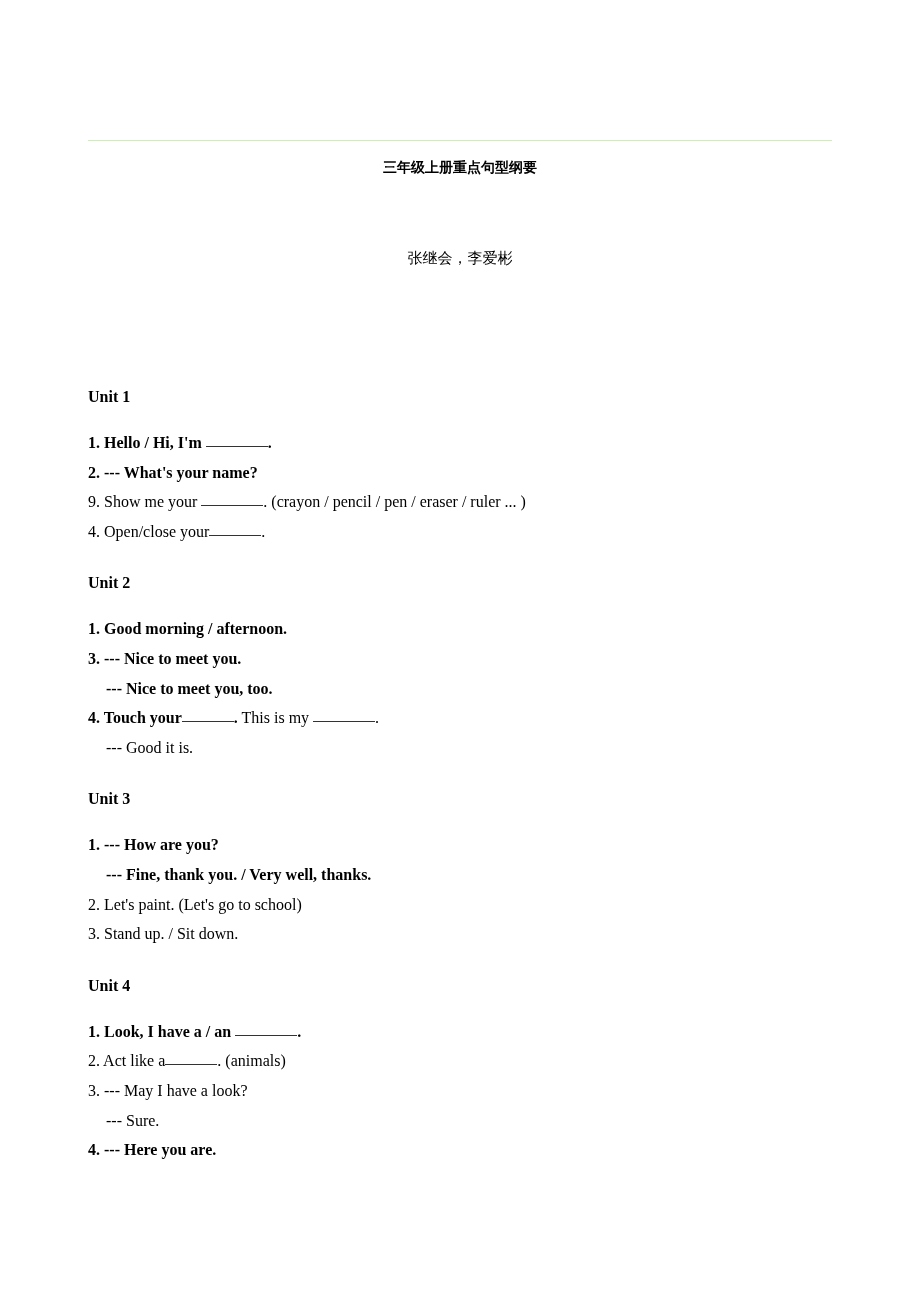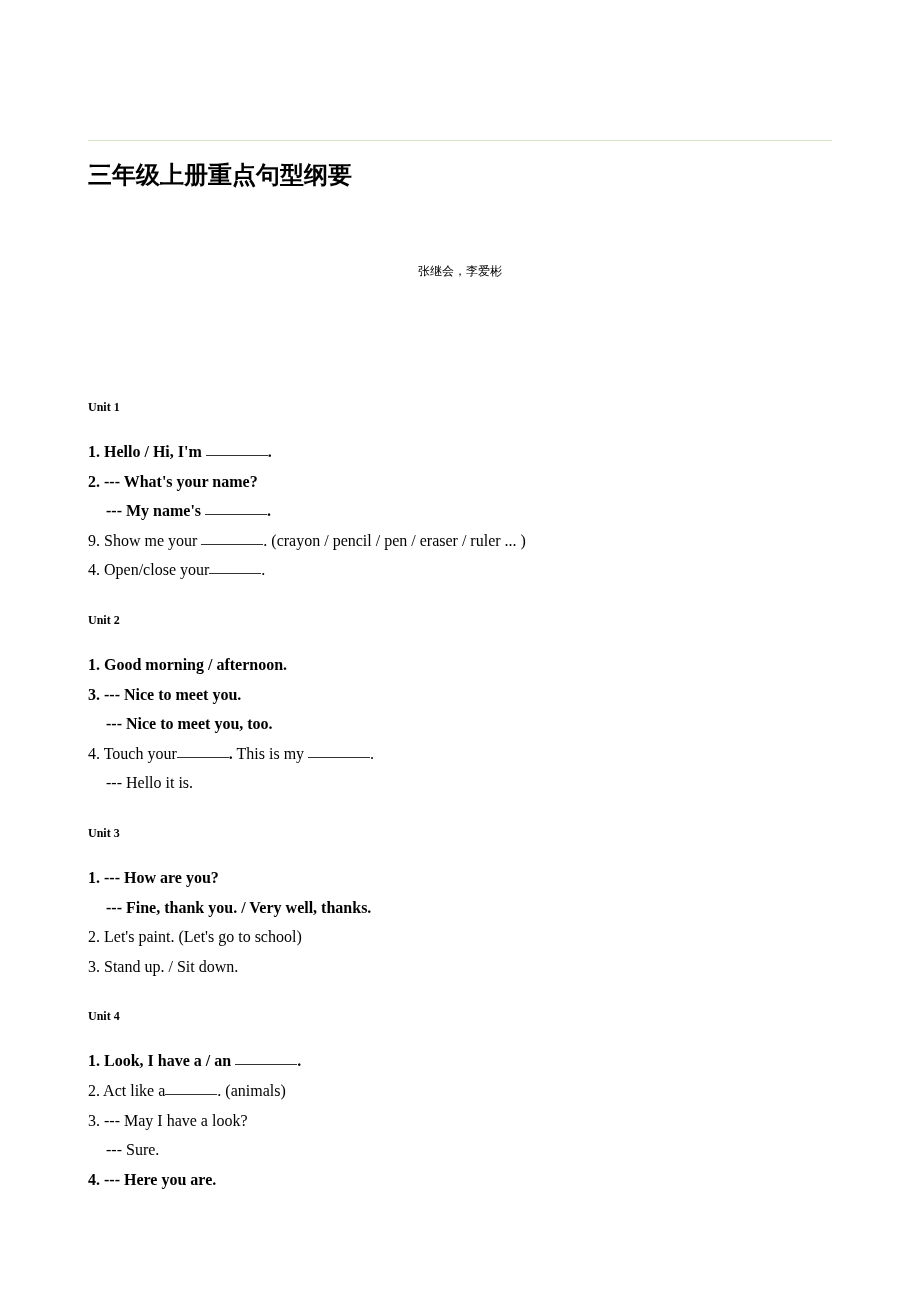--- a/index.html
+++ b/index.html
@@ -11,33 +11,33 @@
       color: #000;
     }
     .page {
       padding: 140px 88px 60px 88px;
     }
     .divider {
       border-top: 1px solid #d4e8c8;
       margin-bottom: 18px;
     }
     .title {
-      text-align: left;
+      text-align: center;
       font-weight: bold;
-      font-size: 24px;
+      font-size: 14px;
       margin-bottom: 72px;
     }
     .authors {
       text-align: center;
-      font-size: 12px;
+      font-size: 15px;
       margin-bottom: 120px;
     }
     .unit-heading {
       font-weight: bold;
-      font-size: 12px;
+      font-size: 16px;
       margin-bottom: 22px;
       margin-top: 28px;
     }
     .line {
       font-size: 16px;
       line-height: 1.85;
       margin: 0;
     }
     .line.bold {
       font-weight: bold;
@@ -65,38 +65,35 @@
   <div class="divider"></div>
 
   <div class="title">三年级上册重点句型纲要</div>
   <div class="authors">张继会，李爱彬</div>
 
   <div class="unit-heading">Unit 1</div>
   <p class="line bold">
     <span>1. Hello / Hi, I'm </span><span class="blank"></span><span>.</span>
   </p>
   <p class="line bold">2. --- What's your name?</p>
-  <p class="line bold indent">
-    <span>--- My name's </span><span class="blank"></span><span>.</span>
-  </p>
   <p class="line">
     <span>9. Show me your </span><span class="blank"></span><span>. (crayon / pencil / pen / eraser / ruler ... )</span>
   </p>
   <p class="line">
     <span>4. Open/close your</span><span class="blank short"></span><span>.</span>
   </p>
 
   <div class="unit-heading">Unit 2</div>
   <p class="line bold">1. Good morning / afternoon.</p>
   <p class="line bold">3. --- Nice to meet you.</p>
   <p class="line bold indent">--- Nice to meet you, too.</p>
   <p class="line">
-    <span style="font-weight:normal">4. Touch your</span><span class="blank short"></span><span style="font-weight:bold">.</span><span> This is my </span><span class="blank"></span><span>.</span>
+    <span style="font-weight:bold">4. Touch your</span><span class="blank short"></span><span style="font-weight:bold">.</span><span> This is my </span><span class="blank"></span><span>.</span>
   </p>
-  <p class="line indent">--- Hello it is.</p>
+  <p class="line indent">--- Good it is.</p>
 
   <div class="unit-heading">Unit 3</div>
   <p class="line bold">1. --- How are you?</p>
   <p class="line bold indent">--- Fine, thank you. / Very well, thanks.</p>
   <p class="line">2. Let's paint. (Let's go to school)</p>
   <p class="line">3. Stand up. / Sit down.</p>
 
   <div class="unit-heading">Unit 4</div>
   <p class="line bold">
     <span>1. Look, I have a / an </span><span class="blank"></span><span>.</span>

